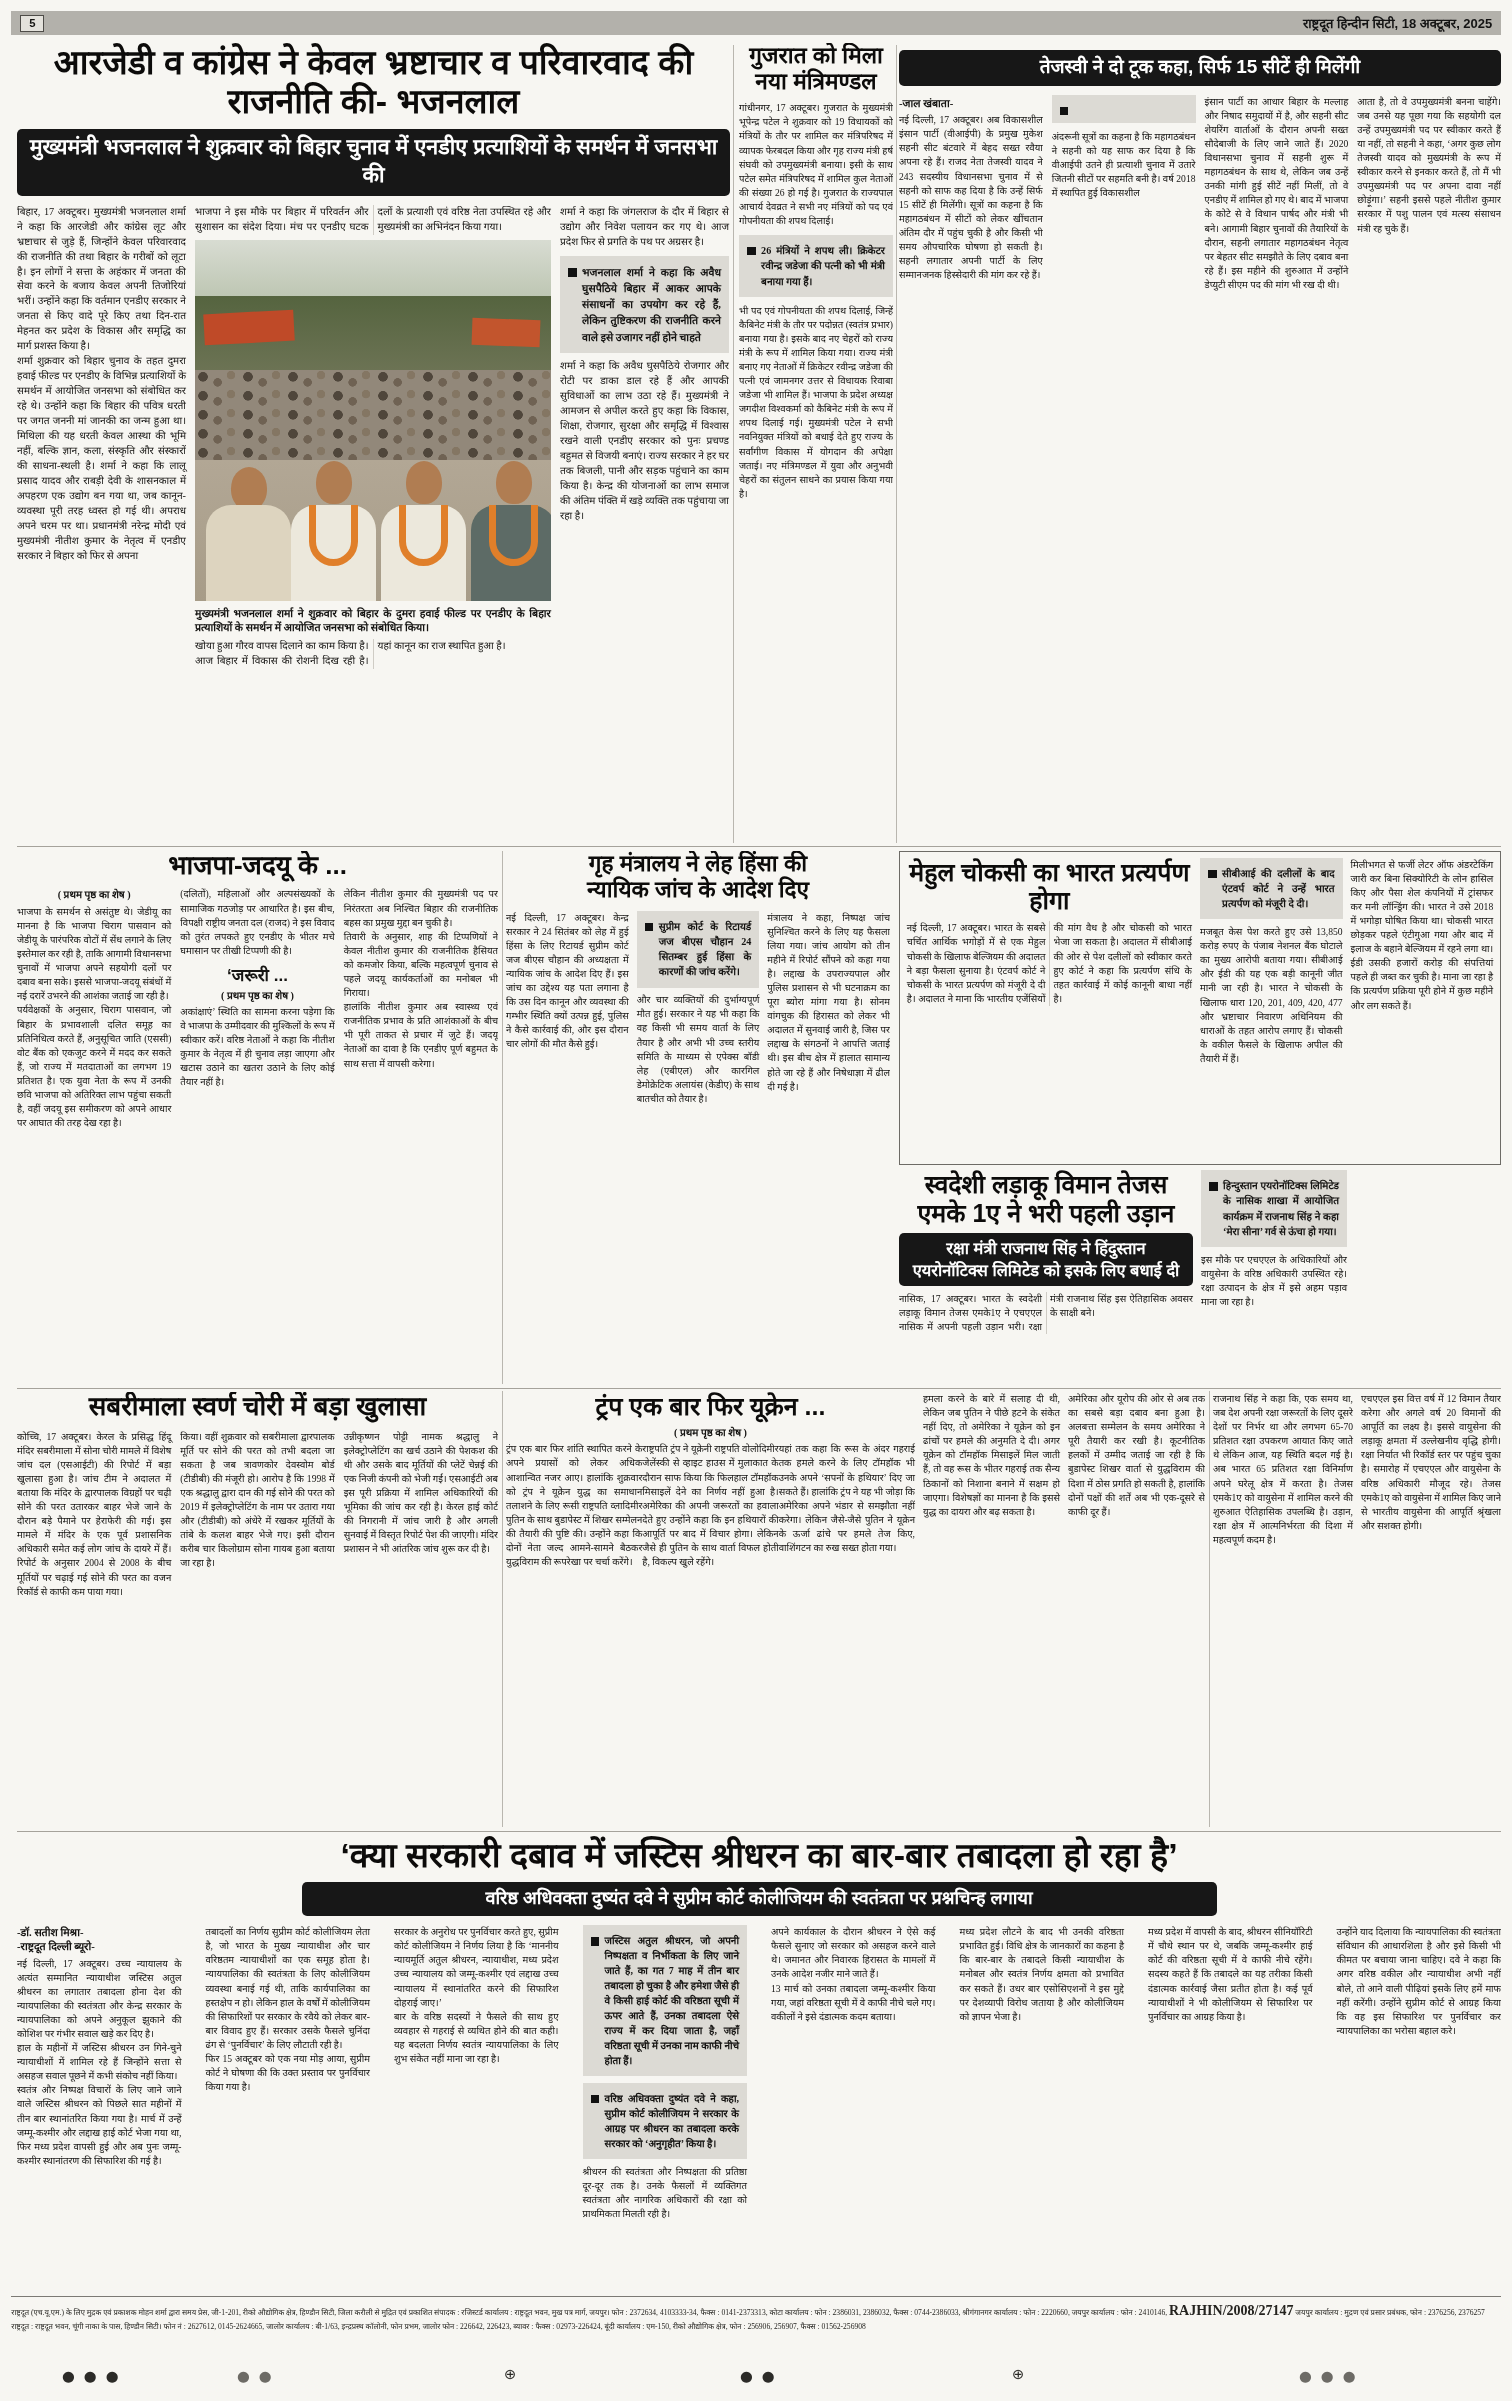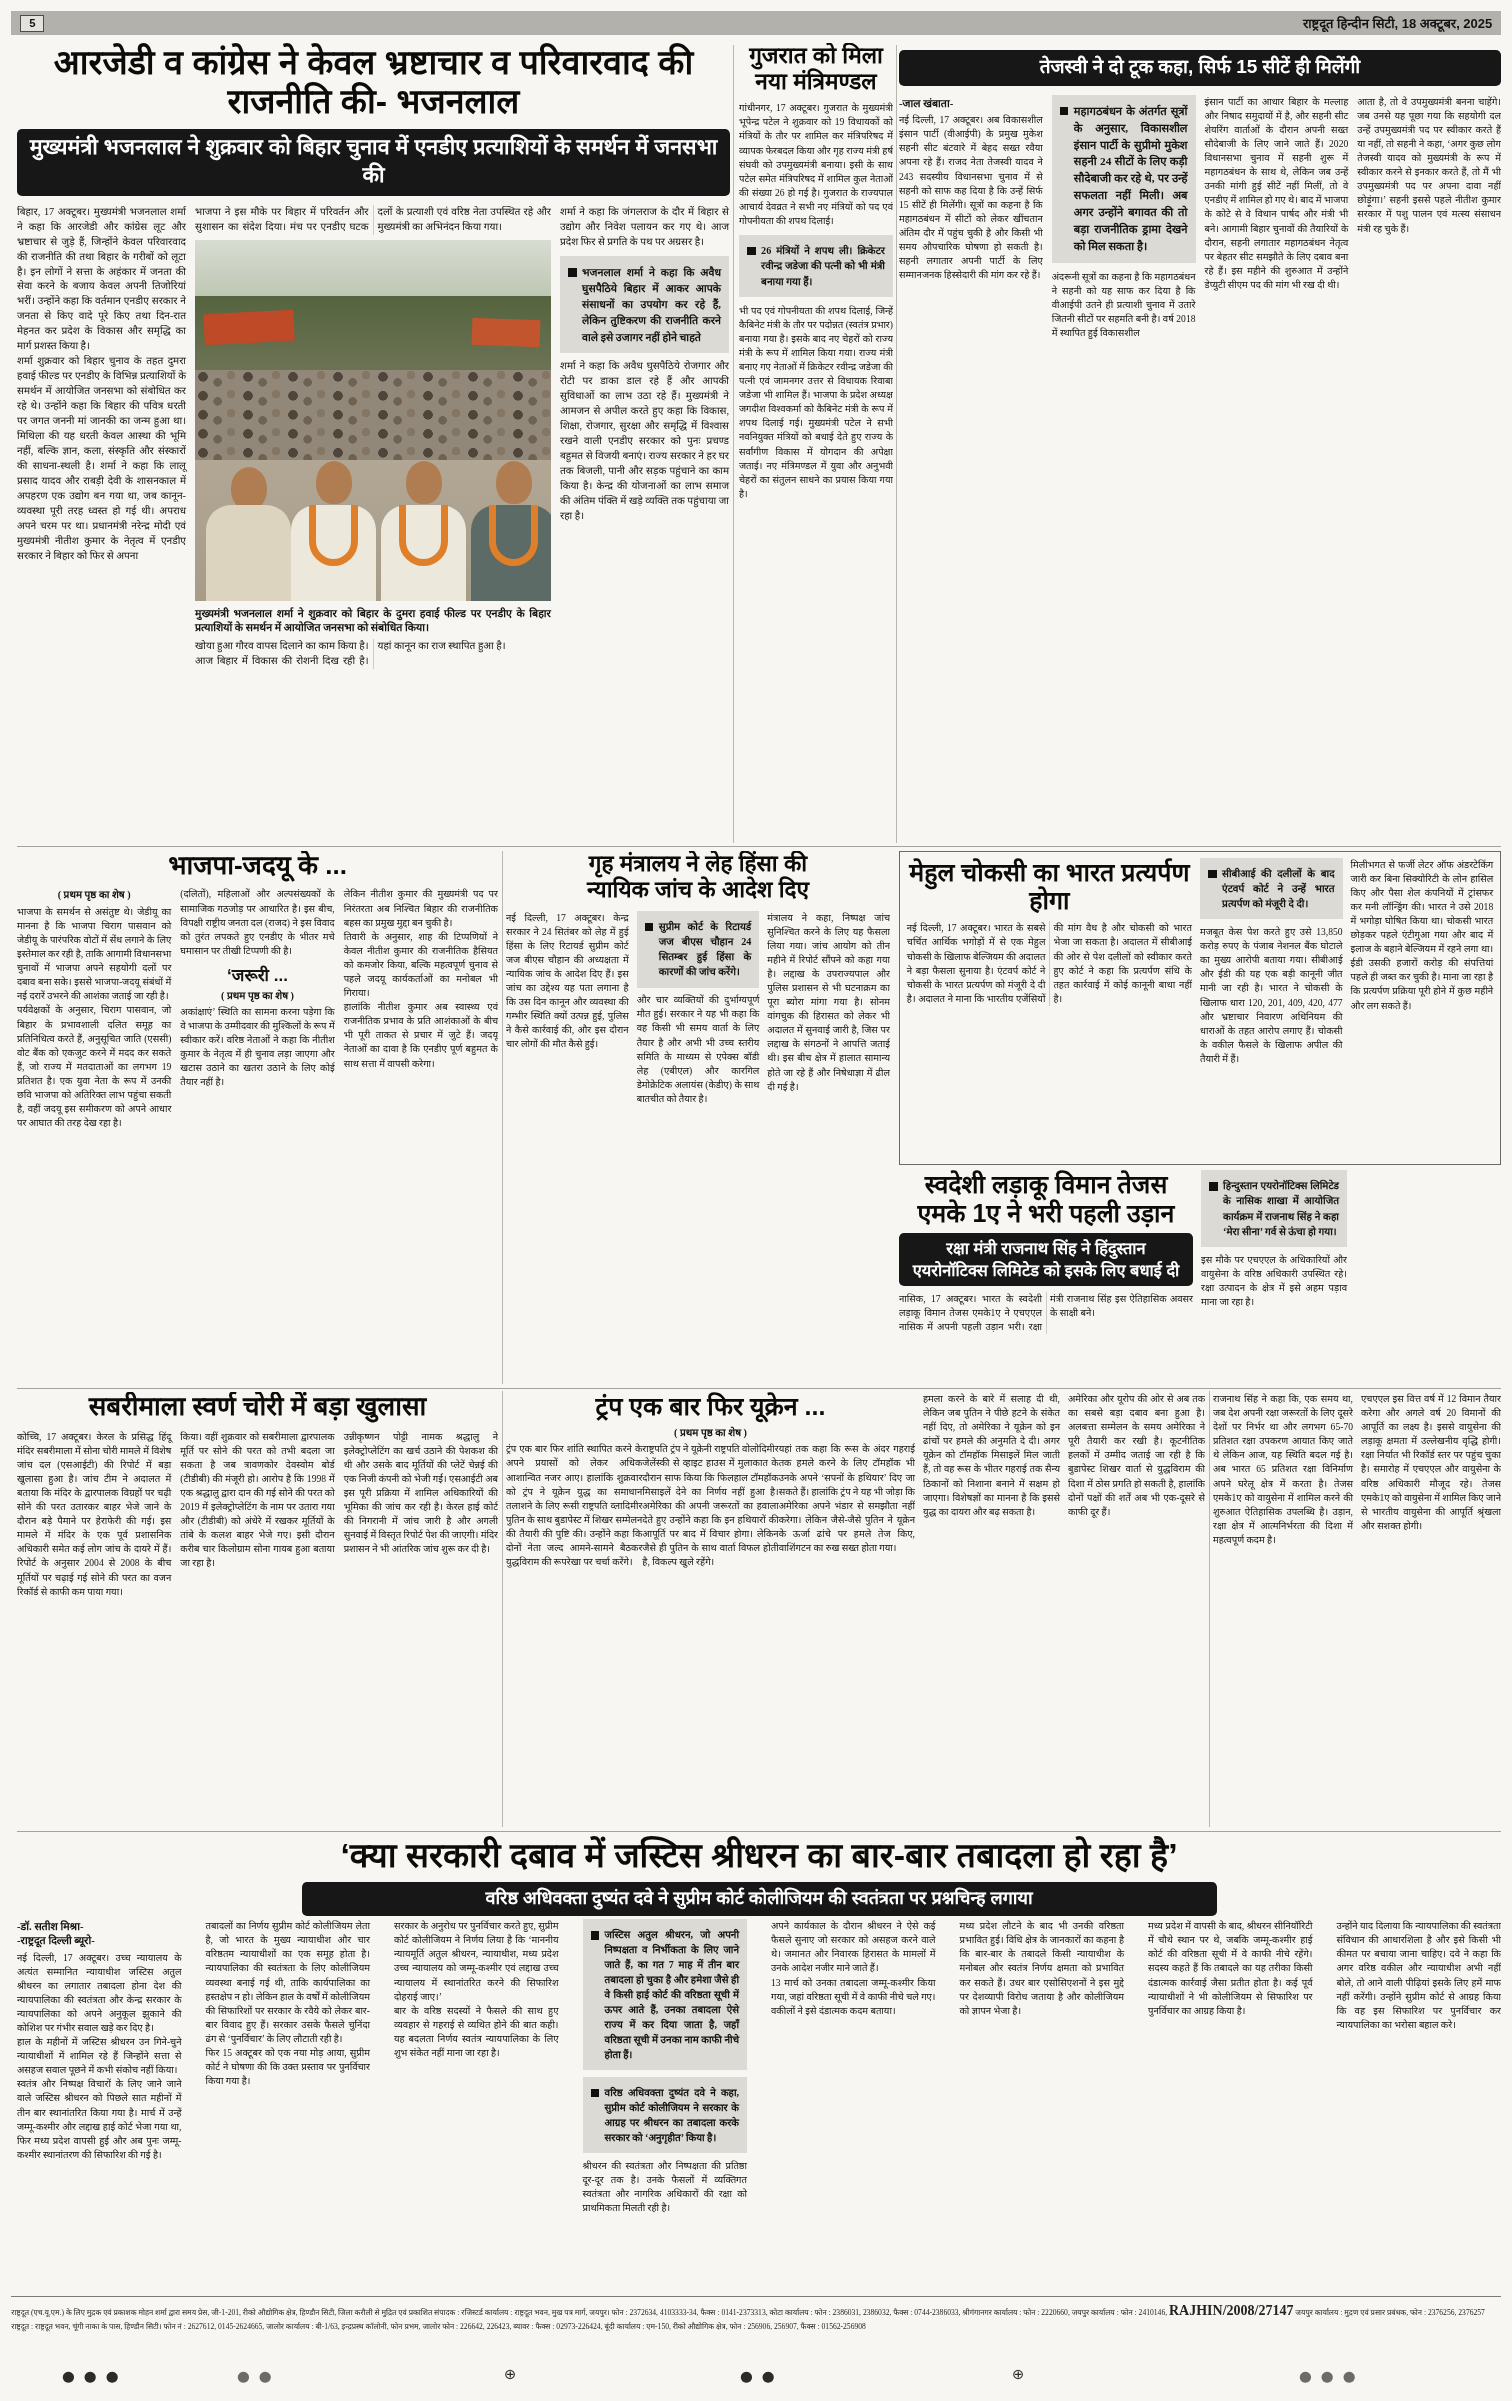--- a/index.html
+++ b/index.html
@@ -138,21 +138,20 @@
 <section class="block" style="left:899px;top:43px;width:602px;height:802px">
   <div class="kick" style="font-size:19px;margin-top:6.8px">तेजस्वी ने दो टूक कहा, सिर्फ 15 सीटें ही मिलेंगी</div>
   <div class="grid" style="grid-template-columns:repeat(4,1fr);margin-top:9px">
     <div>
       <div class="byline">-जाल खंबाता-</div>
       <div class="bodytext small">नई दिल्ली, 17 अक्टूबर। अब विकासशील इंसान पार्टी (वीआईपी) के प्रमुख मुकेश सहनी सीट बंटवारे में बेहद सख्त रवैया अपना रहे हैं। राजद नेता तेजस्वी यादव ने 243 सदस्यीय विधानसभा चुनाव में से सहनी को साफ कह दिया है कि उन्हें सिर्फ 15 सीटें ही मिलेंगी। सूत्रों का कहना है कि महागठबंधन में सीटों को लेकर खींचतान अंतिम दौर में पहुंच चुकी है और किसी भी समय औपचारिक घोषणा हो सकती है। सहनी लगातार अपनी पार्टी के लिए सम्मानजनक हिस्सेदारी की मांग कर रहे हैं।</div>
     </div>
     <div>
       <div class="qbox" style="font-size:11.3px">
         <span class="sq"></span>
-        <div>महागठबंधन के अंतर्गत सूत्रों के अनुसार, विकासशील इंसान पार्टी के सुप्रीमो मुकेश सहनी 24 सीटों के लिए कड़ी सौदेबाजी कर रहे थे, पर उन्हें सफलता नहीं मिली। अब अगर उन्होंने बगावत की तो बड़ा राजनीतिक ड्रामा देखने को मिल सकता है।</div>
       </div>
       <div class="bodytext small" style="margin-top:6.8px">अंदरूनी सूत्रों का कहना है कि महागठबंधन ने सहनी को यह साफ कर दिया है कि वीआईपी उतने ही प्रत्याशी चुनाव में उतारे जितनी सीटों पर सहमति बनी है। वर्ष 2018 में स्थापित हुई विकासशील</div>
     </div>
     <div class="bodytext small">इंसान पार्टी का आधार बिहार के मल्लाह और निषाद समुदायों में है, और सहनी सीट शेयरिंग वार्ताओं के दौरान अपनी सख्त सौदेबाजी के लिए जाने जाते हैं। 2020 विधानसभा चुनाव में सहनी शुरू में महागठबंधन के साथ थे, लेकिन जब उन्हें उनकी मांगी हुई सीटें नहीं मिलीं, तो वे एनडीए में शामिल हो गए थे। बाद में भाजपा के कोटे से वे विधान पार्षद और मंत्री भी बने। आगामी बिहार चुनावों की तैयारियों के दौरान, सहनी लगातार महागठबंधन नेतृत्व पर बेहतर सीट समझौते के लिए दबाव बना रहे हैं। इस महीने की शुरुआत में उन्होंने डेप्युटी सीएम पद की मांग भी रख दी थी।</div>
     <div class="bodytext small">आता है, तो वे उपमुख्यमंत्री बनना चाहेंगे। जब उनसे यह पूछा गया कि सहयोगी दल उन्हें उपमुख्यमंत्री पद पर स्वीकार करते हैं या नहीं, तो सहनी ने कहा, ‘अगर कुछ लोग तेजस्वी यादव को मुख्यमंत्री के रूप में स्वीकार करने से इनकार करते हैं, तो मैं भी उपमुख्यमंत्री पद पर अपना दावा नहीं छोड़ूंगा।’ सहनी इससे पहले नीतीश कुमार सरकार में पशु पालन एवं मत्स्य संसाधन मंत्री रह चुके हैं।</div>
   </div>
 </section>
 
 <section class="block" style="left:17px;top:851px;width:481px;height:534px">
   <div class="headline" style="font-size:26px">भाजपा-जदयू के ...</div>
@@ -253,21 +252,21 @@
 <section class="block" style="left:1213px;top:1392px;width:288px;height:435px">
   <div class="grid" style="grid-template-columns:repeat(2,1fr);gap:8px">
     <div class="bodytext small">राजनाथ सिंह ने कहा कि, एक समय था, जब देश अपनी रक्षा जरूरतों के लिए दूसरे देशों पर निर्भर था और लगभग 65-70 प्रतिशत रक्षा उपकरण आयात किए जाते थे लेकिन आज, यह स्थिति बदल गई है। अब भारत 65 प्रतिशत रक्षा विनिर्माण अपने घरेलू क्षेत्र में करता है। तेजस एमके1ए को वायुसेना में शामिल करने की शुरुआत ऐतिहासिक उपलब्धि है। उड़ान, रक्षा क्षेत्र में आत्मनिर्भरता की दिशा में महत्वपूर्ण कदम है।</div>
     <div class="bodytext small">एचएएल इस वित्त वर्ष में 12 विमान तैयार करेगा और अगले वर्ष 20 विमानों की आपूर्ति का लक्ष्य है। इससे वायुसेना की लड़ाकू क्षमता में उल्लेखनीय वृद्धि होगी। रक्षा निर्यात भी रिकॉर्ड स्तर पर पहुंच चुका है। समारोह में एचएएल और वायुसेना के वरिष्ठ अधिकारी मौजूद रहे। तेजस एमके1ए को वायुसेना में शामिल किए जाने से भारतीय वायुसेना की आपूर्ति श्रृंखला और सशक्त होगी।</div>
   </div>
 </section>
 
 <section class="block" style="left:17px;top:1836px;width:1484px;height:455px">
   <div class="headline" style="font-size:34px">‘क्या सरकारी दबाव में जस्टिस श्रीधरन का बार-बार तबादला हो रहा है’</div>
   <div class="kick" style="font-size:18px;width:915px;margin:6.8px auto 0">वरिष्ठ अधिवक्ता दुष्यंत दवे ने सुप्रीम कोर्ट कोलीजियम की स्वतंत्रता पर प्रश्नचिन्ह लगाया</div>
-  <div class="grid" style="grid-template-columns:repeat(8,1fr);gap:24px;margin-top:3px">
+  <div class="grid" style="grid-template-columns:repeat(8,1fr);gap:24px;margin-top:9px">
     <div>
       <div class="byline" style="margin:0">-डॉ. सतीश मिश्रा-</div>
       <div class="byline" style="margin:0 0 3.4px">-राष्ट्रदूत दिल्ली ब्यूरो-</div>
       <div class="bodytext small">नई दिल्ली, 17 अक्टूबर। उच्च न्यायालय के अत्यंत सम्मानित न्यायाधीश जस्टिस अतुल श्रीधरन का लगातार तबादला होना देश की न्यायपालिका की स्वतंत्रता और केन्द्र सरकार के न्यायपालिका को अपने अनुकूल झुकाने की कोशिश पर गंभीर सवाल खड़े कर दिए है।
 हाल के महीनों में जस्टिस श्रीधरन उन गिने-चुने न्यायाधीशों में शामिल रहे हैं जिन्होंने सत्ता से असहज सवाल पूछने में कभी संकोच नहीं किया।
 स्वतंत्र और निष्पक्ष विचारों के लिए जाने जाने वाले जस्टिस श्रीधरन को पिछले सात महीनों में तीन बार स्थानांतरित किया गया है। मार्च में उन्हें जम्मू-कश्मीर और लद्दाख हाई कोर्ट भेजा गया था, फिर मध्य प्रदेश वापसी हुई और अब पुनः जम्मू-कश्मीर स्थानांतरण की सिफारिश की गई है।</div>
     </div>
     <div class="bodytext small">तबादलों का निर्णय सुप्रीम कोर्ट कोलीजियम लेता है, जो भारत के मुख्य न्यायाधीश और चार वरिष्ठतम न्यायाधीशों का एक समूह होता है। न्यायपालिका की स्वतंत्रता के लिए कोलीजियम व्यवस्था बनाई गई थी, ताकि कार्यपालिका का हस्तक्षेप न हो। लेकिन हाल के वर्षों में कोलीजियम की सिफारिशों पर सरकार के रवैये को लेकर बार-बार विवाद हुए हैं। सरकार उसके फैसले चुनिंदा ढंग से ‘पुनर्विचार’ के लिए लौटाती रही है।
 फिर 15 अक्टूबर को एक नया मोड़ आया, सुप्रीम कोर्ट ने घोषणा की कि उक्त प्रस्ताव पर पुनर्विचार किया गया है।</div>
     <div class="bodytext small">सरकार के अनुरोध पर पुनर्विचार करते हुए, सुप्रीम कोर्ट कोलीजियम ने निर्णय लिया है कि ‘माननीय न्यायमूर्ति अतुल श्रीधरन, न्यायाधीश, मध्य प्रदेश उच्च न्यायालय को जम्मू-कश्मीर एवं लद्दाख उच्च न्यायालय में स्थानांतरित करने की सिफारिश दोहराई जाए।’

